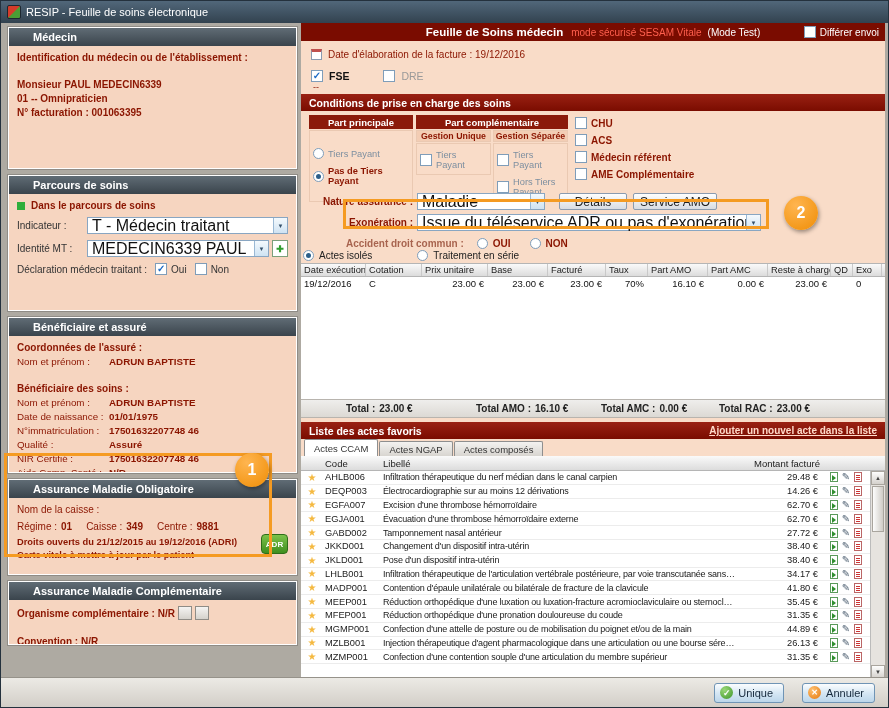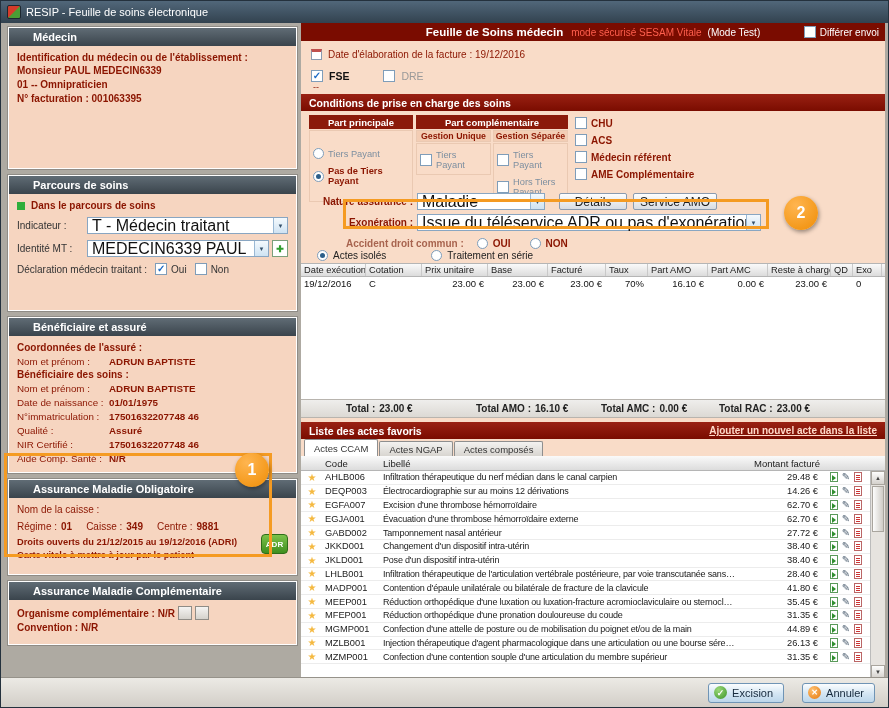--- a/index.html
+++ b/index.html
@@ -10,21 +10,21 @@
 .win-title{color:#fff;font-size:11px;}
 
 
 .left-col{position:absolute;left:7px;top:26px;width:289px;}
 .sec{background:#f6d5c0;border:1px solid #fff;box-shadow:0 0 0 1px #8f8c86;margin-bottom:6px;overflow:hidden;}
 .sec-header{height:18px;background:linear-gradient(#606c75,#3a444c);color:#fff;font-size:11px;font-weight:bold;display:flex;align-items:center;padding-left:24px;}
 .sec-body{padding:6px 8px;position:relative;font-size:10px;}
 .medecin{height:142px}.parcours{height:136px}.beneficiaire{height:156px}.amo{height:96px}.amc{height:64px}
 .maroon{color:#8b1500;}
 .m-bold{color:#8b1500;font-weight:bold;}
-.mt3{margin-top:3px}.mt5{margin-top:5px}.mt6{margin-top:2px}
+.mt3{margin-top:3px}.mt5{margin-top:5px}.mt6{margin-top:16px}
 .info-row{display:flex;margin-top:3px;font-size:9.8px;line-height:11px;}
 .info-label{width:92px;flex:none;color:#8b1500;}
 .info-value{color:#8b1500;font-weight:bold;white-space:nowrap;}
 .form-row{display:flex;align-items:center;margin-top:6px;font-size:10px;color:#333;}
 .form-label{width:70px;flex:none;}
 .select{height:17px;background:#fff;border:1px solid #89a6c2;display:flex;align-items:center;font-size:16px;color:#111;padding-left:4px;flex:1;min-width:0;}
 .sel-text{white-space:nowrap;overflow:hidden;flex:1;}
 .sel-arrow{width:14px;height:100%;margin-left:auto;background:linear-gradient(#f4f9fd,#cfe3f3);border-left:1px solid #9ab8d4;display:flex;align-items:center;justify-content:center;color:#35516b;flex:none;}
 .sel-arrow::after{content:"▼";font-size:6px;}
 .cb{width:12px;height:12px;background:#fff;border:1px solid #7f9db9;display:inline-flex;align-items:center;justify-content:center;color:#1b6ac6;font-weight:bold;flex:none;}
@@ -80,21 +80,21 @@
 .nature-row{position:absolute;top:82px;left:0;display:flex;align-items:center;width:100%;font-size:10px;}
 .r-label{width:112px;text-align:right;color:#8b1500;font-weight:bold;flex:none;}
 .nature-select{flex:none;width:128px;margin-left:4px;}
 .btn-sm{height:17px;border:1px solid #8a9bb0;background:linear-gradient(#fefefe,#d8dde3);border-radius:2px;font-size:12px;color:#222;display:flex;align-items:center;justify-content:center;cursor:pointer;}
 .btn-details{width:68px;margin-left:14px;}
 .btn-samo{width:84px;margin-left:6px;}
 .exo-row{position:absolute;top:103px;left:0;display:flex;align-items:center;width:100%;font-size:10px;}
 .exo-select{flex:none;width:344px;margin-left:4px;}
 .accident-row{position:absolute;top:127px;left:45px;display:flex;align-items:center;gap:5px;font-size:10px;}
 .accident-label{color:#a8644f;font-weight:bold;margin-right:8px;}
-.acts-mode-row{display:flex;align-items:center;gap:5px;height:16px;padding-left:16px;font-size:10px;color:#222;flex:none;}
+.acts-mode-row{display:flex;align-items:center;gap:5px;height:16px;padding-left:2px;font-size:10px;color:#222;flex:none;}
 .mode-gap{margin-left:40px;}
 .tbl-head{display:flex;height:14px;background:linear-gradient(#fafafa,#dcdcdc);border-top:1px solid #b5b5b5;border-bottom:1px solid #b5b5b5;font-size:9.3px;color:#222;flex:none;}
 .th{display:flex;align-items:center;padding-left:3px;border-right:1px solid #c9c9c9;overflow:hidden;white-space:nowrap;}
 .ac0{width:65px}.ac1{width:56px}.ac2{width:66px}.ac3{width:60px}.ac4{width:58px}.ac5{width:42px}.ac6{width:60px}.ac7{width:60px}.ac8{width:63px}.ac9{width:22px}.ac10{width:29px}
 .tbl-body{background:#fff;height:122px;flex:none;font-size:9.5px;color:#111;}
 .tbl-row{display:flex;height:13px;align-items:center;}
 .td{padding:0 4px 0 3px;white-space:nowrap;overflow:hidden;}
 .num{text-align:right;justify-content:flex-end;display:flex;}
 .totals{position:relative;height:19px;background:linear-gradient(#efeeec,#dcd9d4);border-top:1px solid #b8b4ae;border-bottom:1px solid #b8b4ae;flex:none;}
 .tot{position:absolute;top:0;height:100%;display:flex;align-items:center;gap:4px;font-size:10px;color:#222;font-weight:bold;}
@@ -555,21 +555,21 @@
             <span class="fav-icons">
               <span class="ic-doc green"></span>
               <span class="ic-pencil"></span>
               <span class="ic-doc red"></span>
             </span>
           </div>
           <div class="fav-row">
             <span class="fav-star"></span>
             <span class="fav-code">LHLB001</span>
             <span class="fav-label">Infiltration thérapeutique de l'articulation vertébrale postérieure, par voie transcutanée sans guidage</span>
-            <span class="fav-amount">28.40 €</span>
+            <span class="fav-amount">34.17 €</span>
             <span class="fav-icons">
               <span class="ic-doc green"></span>
               <span class="ic-pencil"></span>
               <span class="ic-doc red"></span>
             </span>
           </div>
           <div class="fav-row">
             <span class="fav-star"></span>
             <span class="fav-code">MADP001</span>
             <span class="fav-label">Contention d'épaule unilatérale ou bilatérale de fracture de la clavicule</span>
@@ -641,21 +641,21 @@
         <div class="scroll-thumb"></div>
         <div class="scroll-btn down"></div>
       </div>
     </div>
 
   </div>
 
   <div class="footer">
     <span class="btn">
       <span class="btn-ic ic-green"></span>
-      <span>Excision</span>
+      <span>Unique</span>
     </span>
     <span class="btn">
       <span class="btn-ic ic-orange"></span>
       <span>Annuler</span>
     </span>
   </div>
 
   <div class="hl-box hl-amo"></div>
   <div class="hl-box hl-exo"></div>
   <div class="marker marker-1">1</div>

